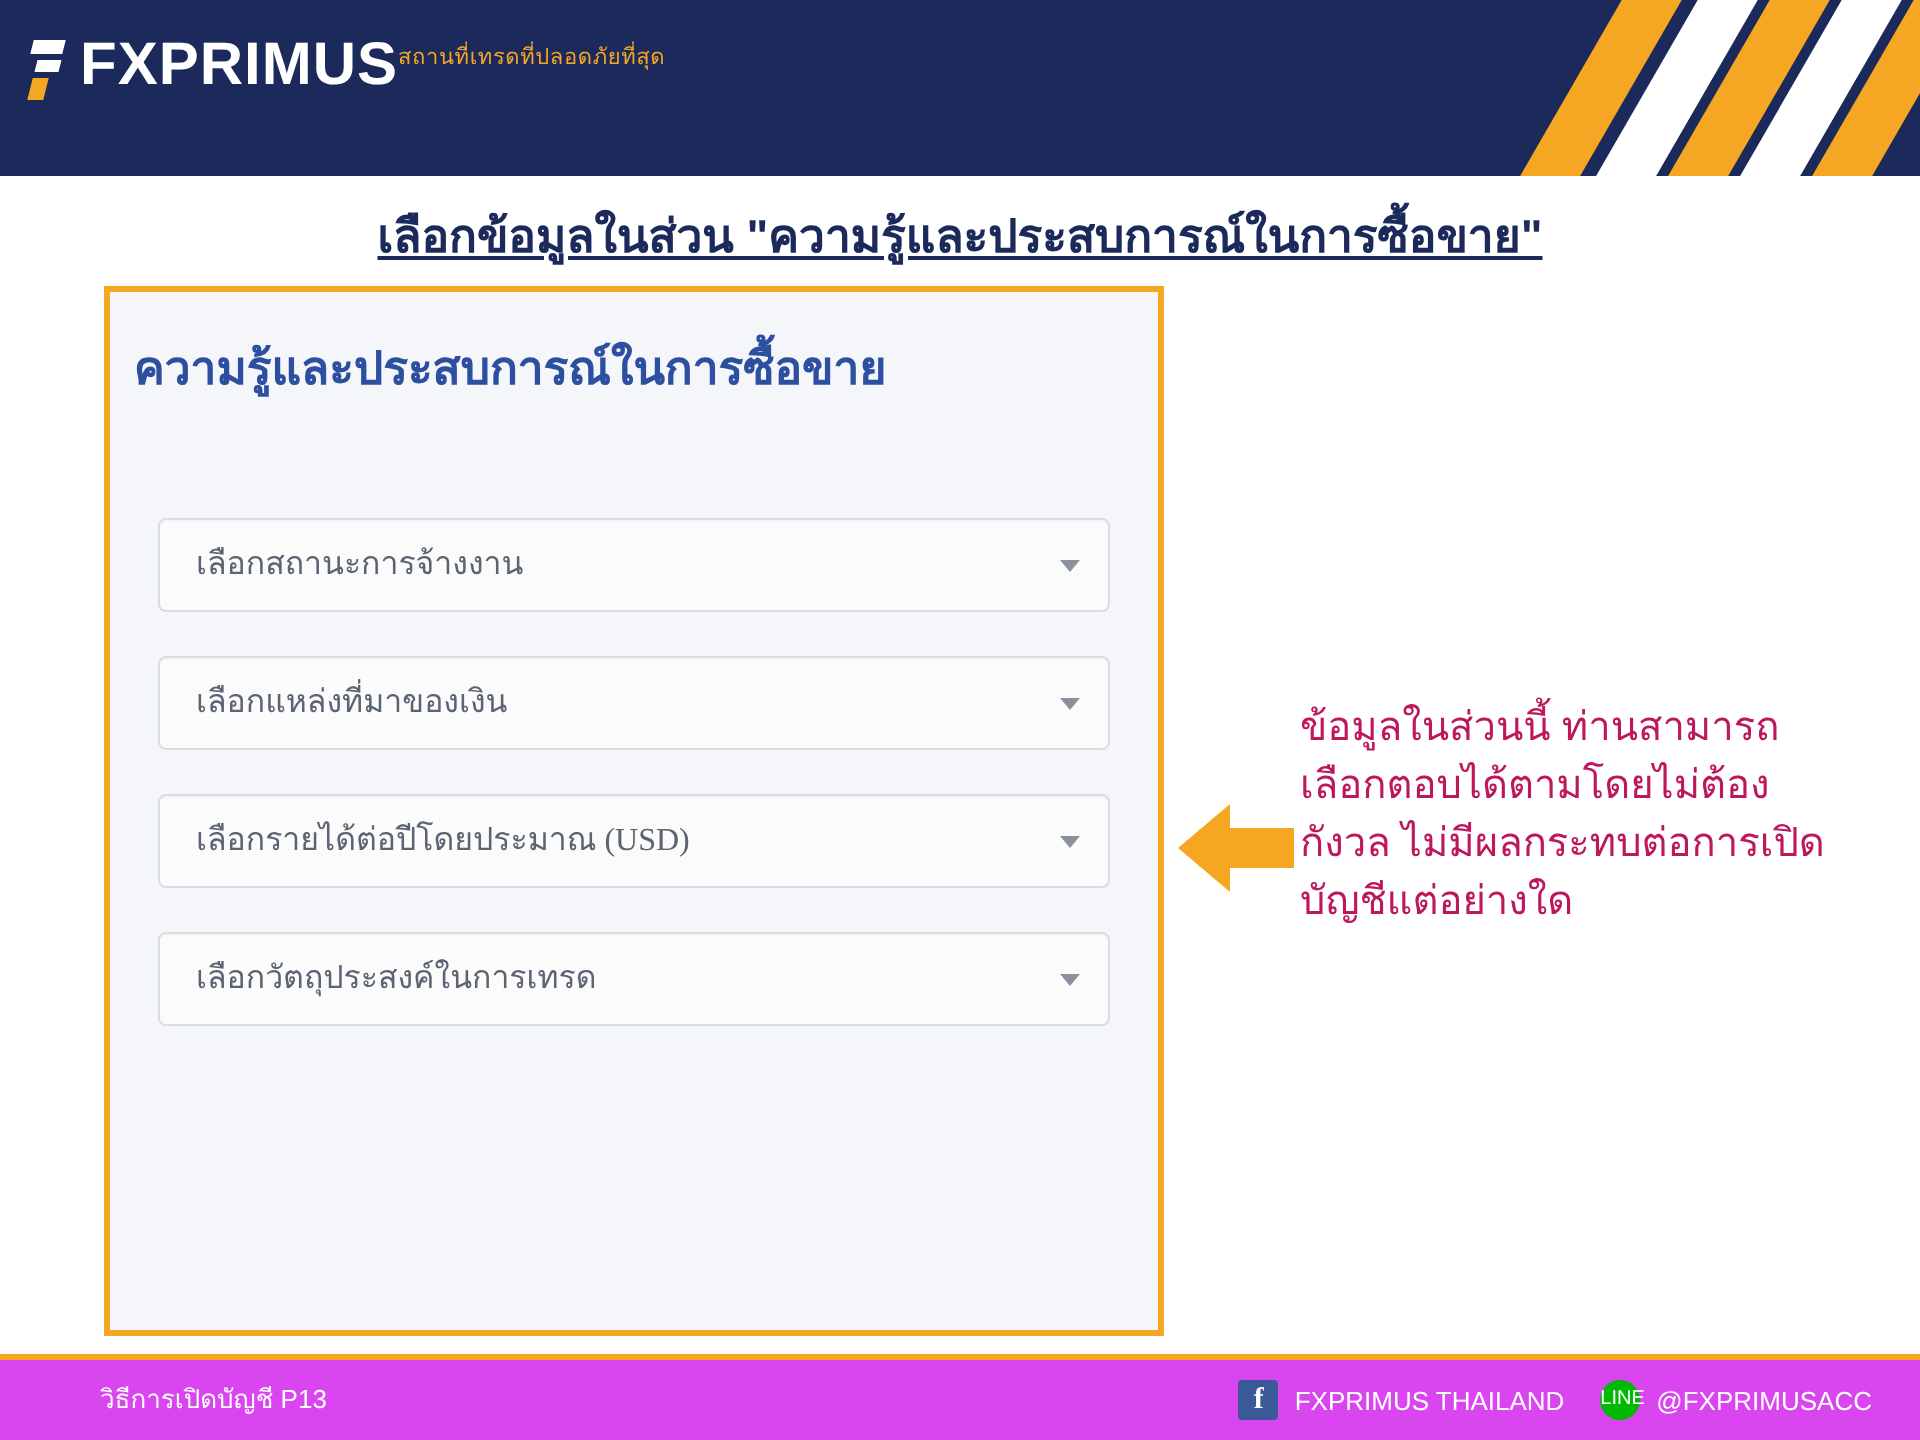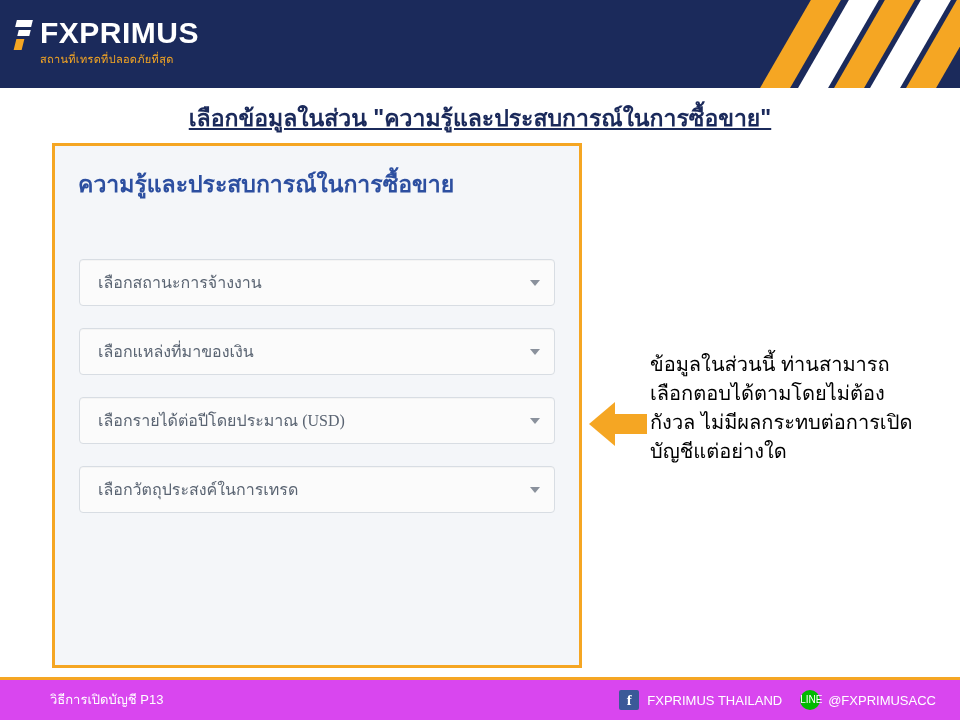--- a/index.html
+++ b/index.html
@@ -56,22 +56,22 @@
   .logo-mark .bar {
     position: absolute;
     background: #ffffff;
     transform: skewX(-14deg);
   }
   .logo-mark .b1 { left: 2px; top: 0;  width: 16px; height: 7px; }
   .logo-mark .b2 { left: 4px; top: 10px; width: 12px; height: 6px; }
   .logo-mark .b3 { left: 1px; top: 19px; width: 8px; height: 11px; background:#f5a623; }
   .logo-text {
     display: flex;
-    flex-direction: column;
     line-height: 1;
+    text-align: right;
   }
   .logo-title {
     color: #ffffff;
     font-size: 30px;
     font-weight: bold;
     letter-spacing: 0.5px;
   }
   .logo-sub {
     color: #f5a623;
     font-size: 11px;
@@ -98,21 +98,21 @@
     left: 52px;
     top: 143px;
     width: 530px;
     height: 525px;
     background: #f4f6f9;
     border: 3px solid #f5a623;
     box-sizing: border-box;
   }
   .panel-heading {
     position: absolute;
-    left: 23px;
+    left: 12px;
     top: 20px;
     font-size: 23px;
     font-weight: bold;
     color: #2d4fa0;
   }
   .select-list {
     position: absolute;
     left: 24px;
     top: 113px;
     width: 476px;
@@ -169,21 +169,21 @@
     border-top: 22px solid transparent;
     border-bottom: 22px solid transparent;
     border-right: 26px solid #f5a623;
   }
   .annotation {
     position: absolute;
     left: 650px;
     top: 350px;
     width: 280px;
     font-size: 20px;
-    color: #000000;
+    color: #be185d;
     line-height: 1.45;
   }
 
   
   .footer {
     position: absolute;
     left: 0;
     bottom: 0;
     width: 960px;
     height: 40px;

